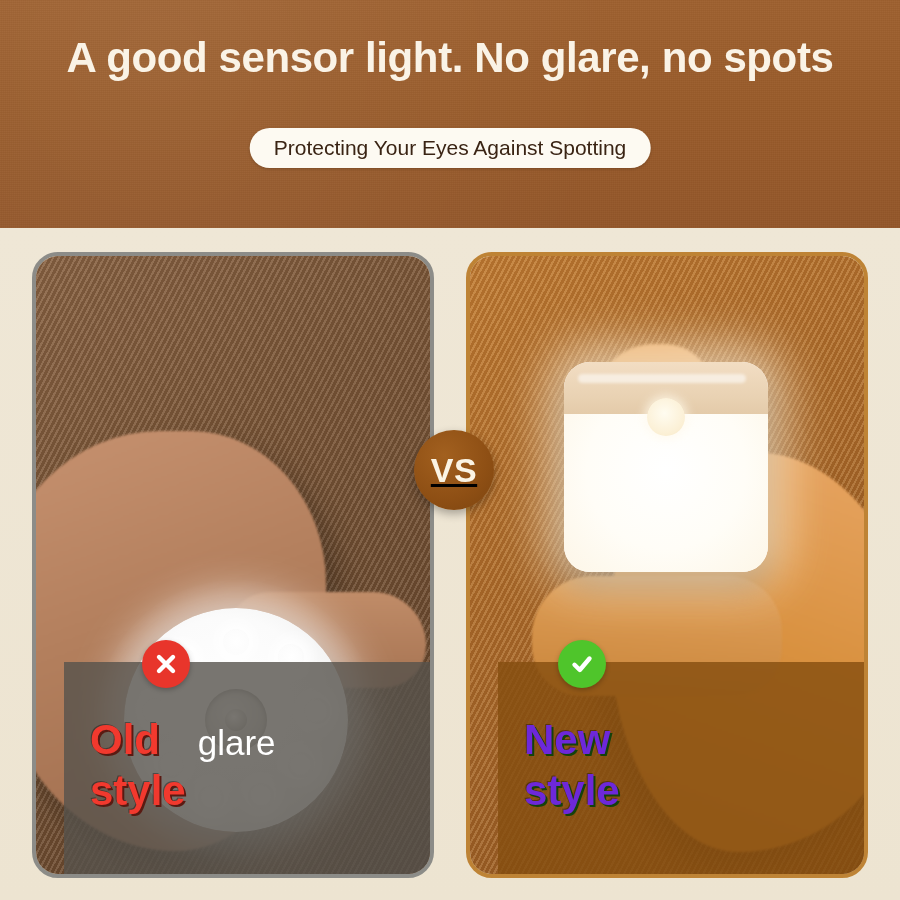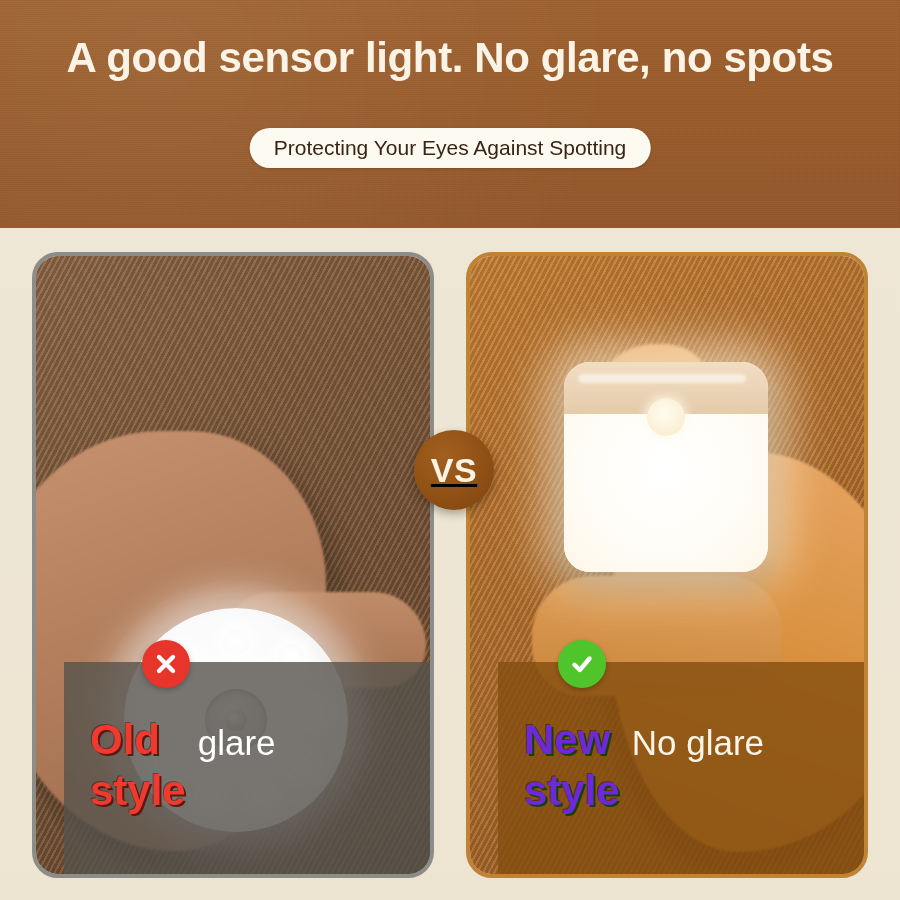--- a/index.html
+++ b/index.html
@@ -417,21 +417,20 @@
         <svg width="30" height="30" viewBox="0 0 30 30" aria-hidden="true">
           <path d="M7.5 15.8 L12.8 21 L22.5 9.5" fill="none" stroke="#FFFFFF" stroke-width="4.4" stroke-linecap="round" stroke-linejoin="round"></path>
         </svg>
       </div>
       <div class="band-text">
         <div class="tag tag-new">
           <div>New</div>
           <div>style</div>
         </div>
         <div class="desc desc-right">
-          <div>No glare</div>
         </div>
       </div>
     </div>
   </div>
 
   <div class="vs-badge">
     <span>VS</span>
   </div>
 
 </div>

